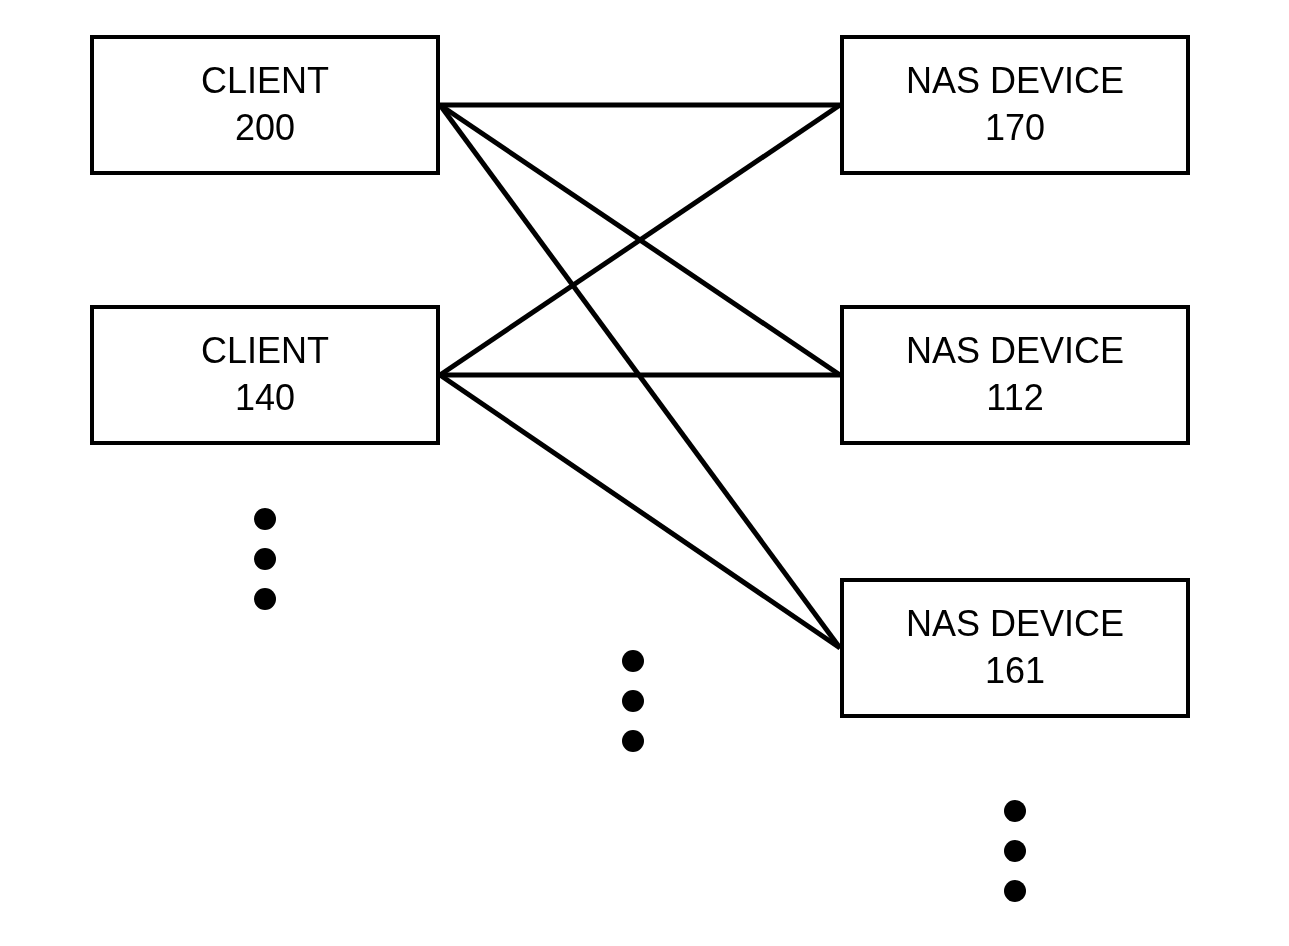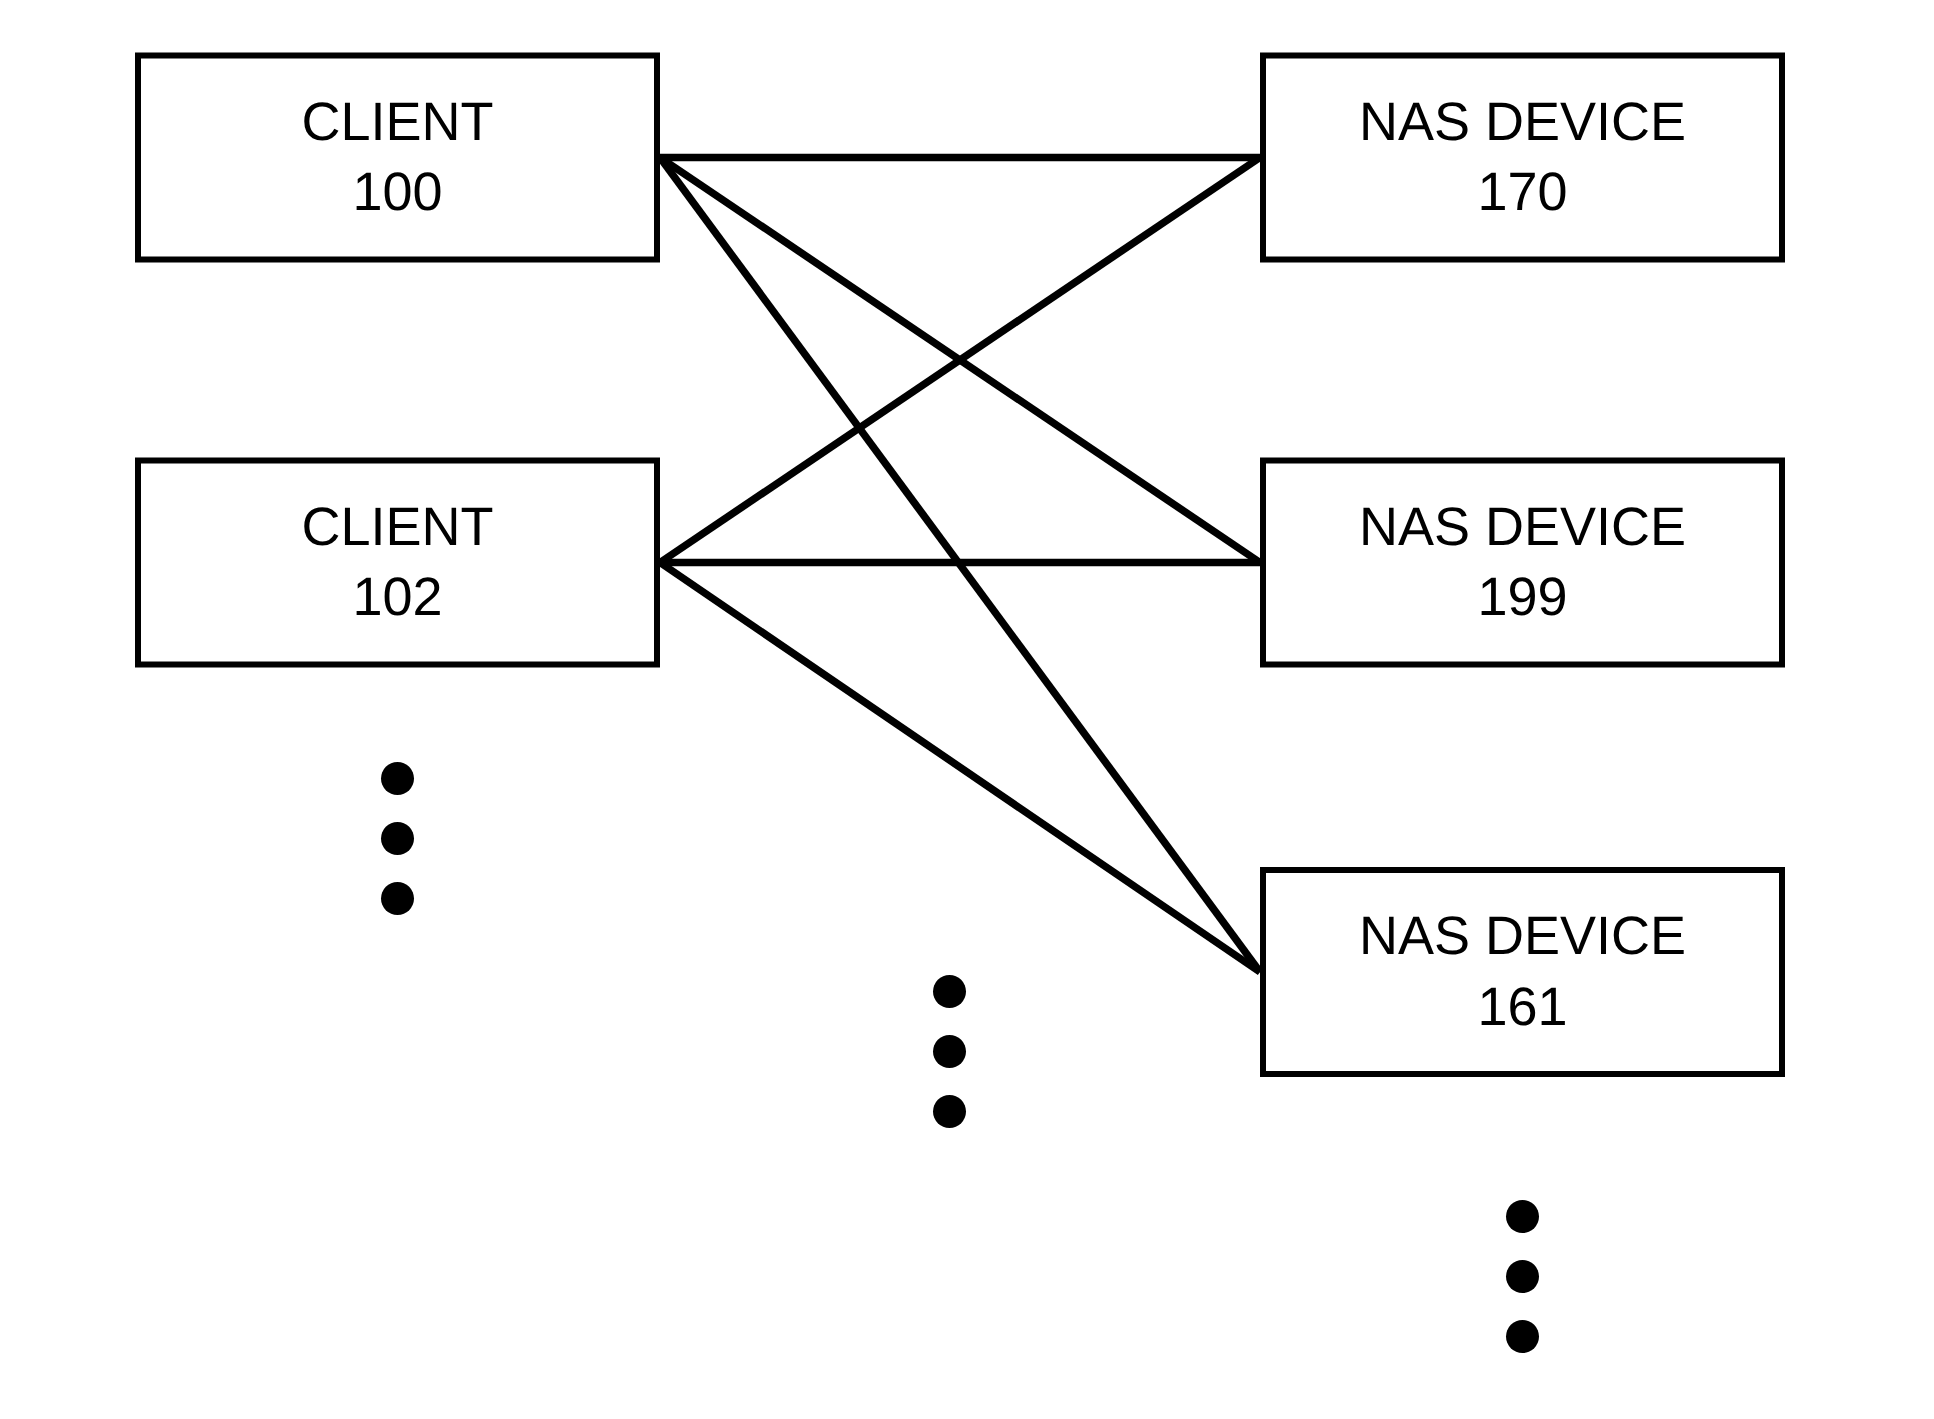--- a/index.html
+++ b/index.html
@@ -60,36 +60,36 @@
   <line x1="440" y1="105" x2="840" y2="105" stroke="black" stroke-width="5"></line>
   <line x1="440" y1="105" x2="840" y2="375" stroke="black" stroke-width="5"></line>
   <line x1="440" y1="105" x2="840" y2="648" stroke="black" stroke-width="5"></line>
   <line x1="440" y1="375" x2="840" y2="105" stroke="black" stroke-width="5"></line>
   <line x1="440" y1="375" x2="840" y2="375" stroke="black" stroke-width="5"></line>
   <line x1="440" y1="375" x2="840" y2="648" stroke="black" stroke-width="5"></line>
 </svg>
 
 <div class="node" style="left:90px; top:35px; width:350px; height:140px;">
   <span class="node-title">CLIENT</span>
-  <span class="node-id">100</span>
+  <span class="node-id">200</span>
 </div>
 
 <div class="node" style="left:90px; top:305px; width:350px; height:140px;">
   <span class="node-title">CLIENT</span>
-  <span class="node-id">102</span>
+  <span class="node-id">140</span>
 </div>
 
 <div class="node" style="left:840px; top:35px; width:350px; height:140px;">
   <span class="node-title">NAS DEVICE</span>
   <span class="node-id">170</span>
 </div>
 
 <div class="node" style="left:840px; top:305px; width:350px; height:140px;">
   <span class="node-title">NAS DEVICE</span>
-  <span class="node-id">199</span>
+  <span class="node-id">112</span>
 </div>
 
 <div class="node" style="left:840px; top:578px; width:350px; height:140px;">
   <span class="node-title">NAS DEVICE</span>
   <span class="node-id">161</span>
 </div>
 
 <div class="dots" style="left:254px; top:508px;">
   <div class="dot"></div>
   <div class="dot"></div>

